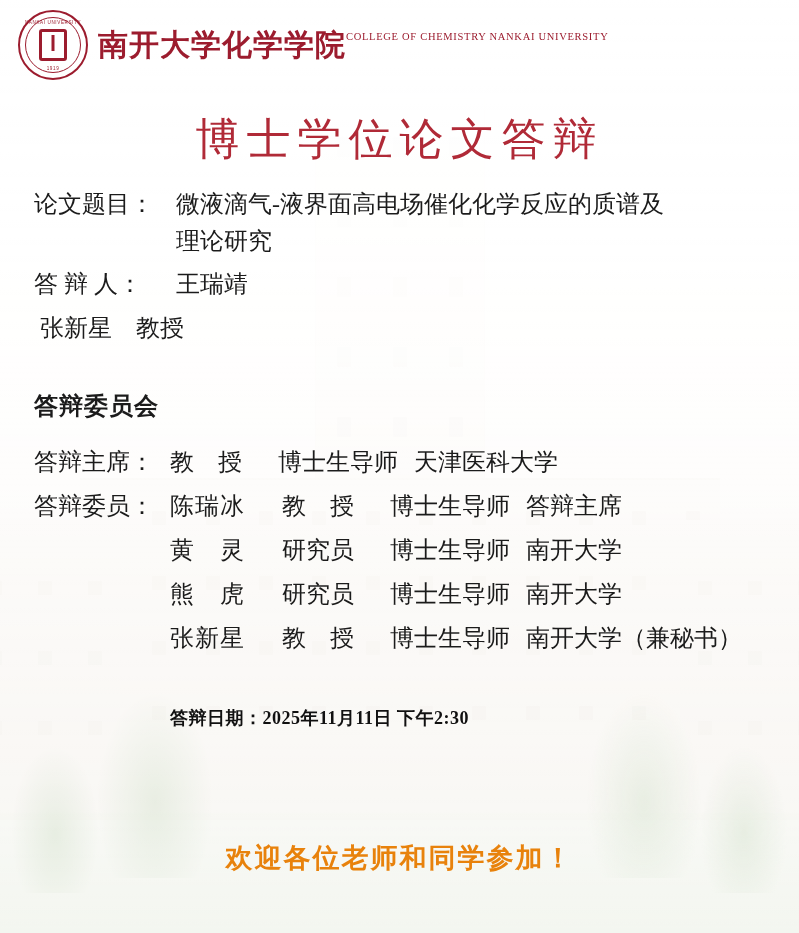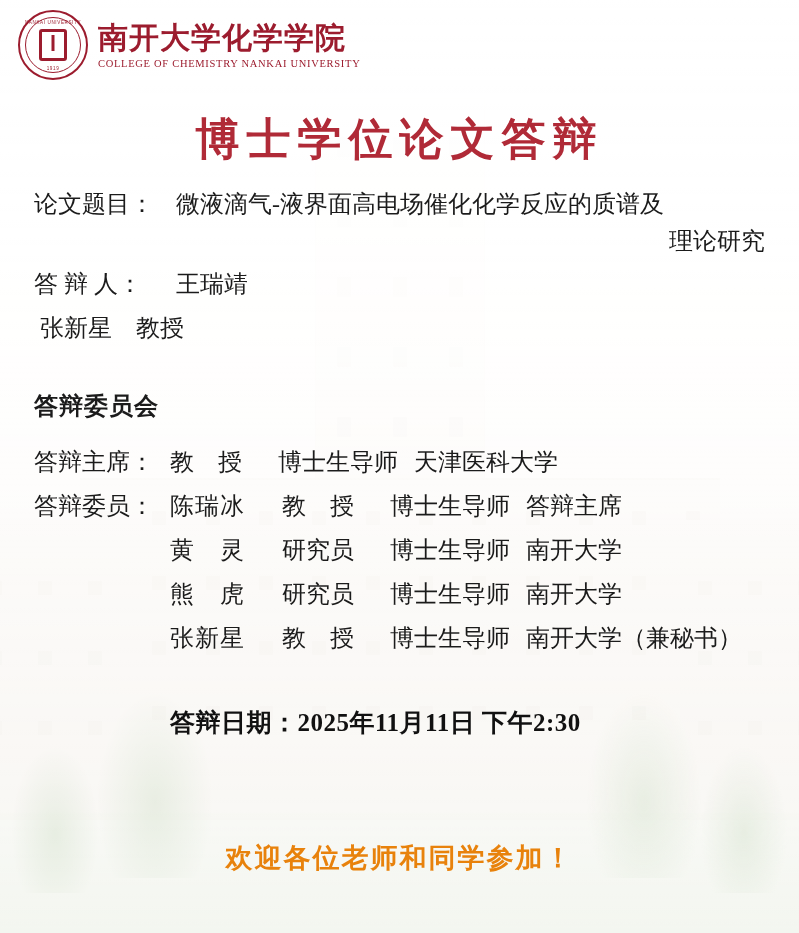--- a/index.html
+++ b/index.html
@@ -193,21 +193,21 @@
     font-size: 4.6px;
     letter-spacing: 0.6px;
     color: #9c1c2e;
     font-family: "Liberation Sans", sans-serif;
   }
   .seal-arc-top { top: 8px; }
   .seal-arc-bot { bottom: 7px; }
 
   .wordmark {
     display: flex;
-    flex-direction: column;
+    flex-direction: row;
     justify-content: center;
   }
   .wordmark-cn {
     font-size: 30px;
     color: #9c1c2e;
     font-weight: bold;
     letter-spacing: 1px;
     font-family: "DejaVu Serif", "Liberation Serif", serif;
     line-height: 1.15;
   }
@@ -220,21 +220,21 @@
   }
 
   
   .poster-title {
     position: absolute;
     left: 0;
     right: 0;
     top: 110px;
     text-align: center;
     font-size: 44px;
-    font-weight: bold;
+    font-weight: normal;
     letter-spacing: 7px;
     color: #b02a37;
     font-family: "DejaVu Serif", "Liberation Serif", serif;
   }
 
   
   .info {
     position: absolute;
     left: 34px;
     top: 186px;
@@ -253,21 +253,20 @@
     width: 136px;
     letter-spacing: 0px;
   }
   .info-value {
     flex: 1;
     padding-left: 6px;
   }
   .info-value .line2 {
     display: block;
     padding-left: 0px;
-    text-align: right;
   }
 
   
   .committee-heading {
     position: absolute;
     left: 34px;
     top: 390px;
     font-size: 24px;
     font-weight: bold;
     color: #1b1b1b;
@@ -306,21 +305,21 @@
   }
   .comm-org {
     flex: 1;
   }
 
   
   .meta {
     position: absolute;
     left: 170px;
     top: 706px;
-    font-size: 25px;
+    font-size: 18px;
     color: #111111;
     font-weight: bold;
   }
   .meta-row {
     margin-bottom: 16px;
     letter-spacing: 0.5px;
   }
 
   
   .welcome {

